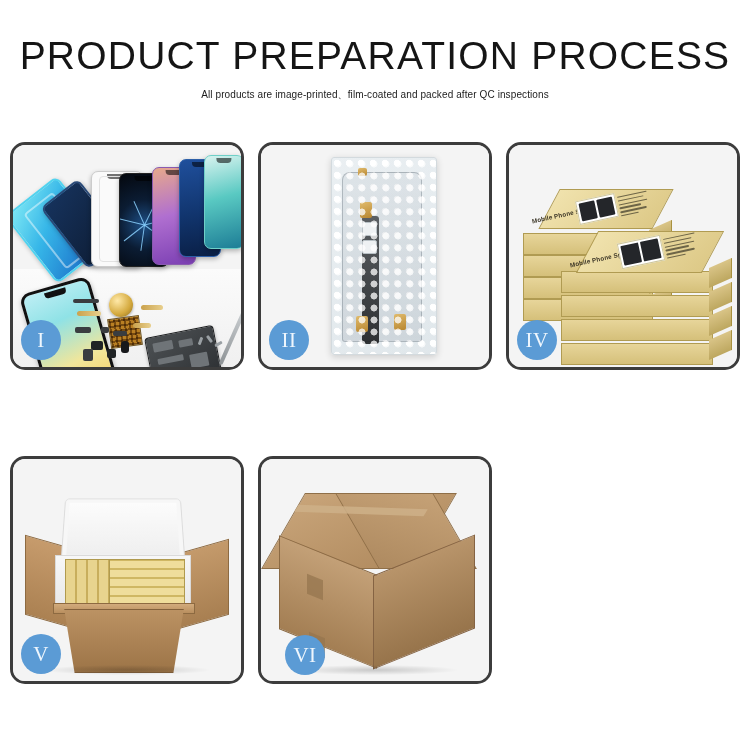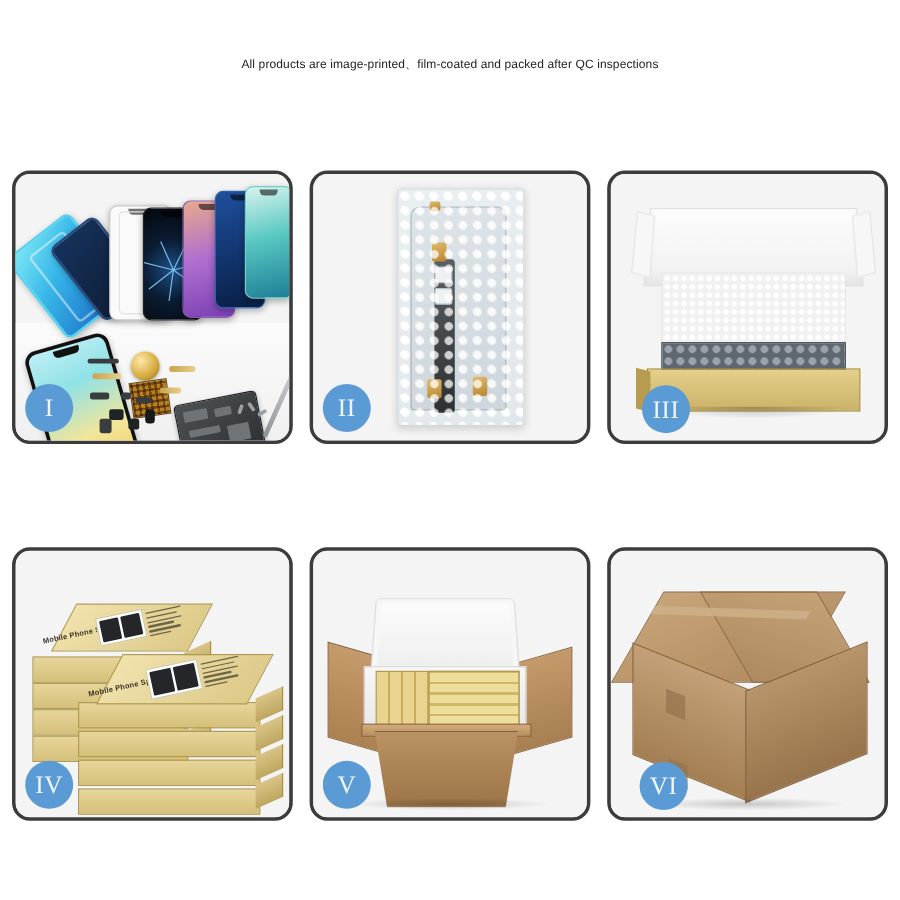--- a/index.html
+++ b/index.html
@@ -402,20 +402,21 @@
 
   .shadow-soft{
     position:absolute; left:14%; bottom:6px; width:72%; height:10px;
     background: radial-gradient(ellipse at 50% 50%, rgba(0,0,0,.18), rgba(0,0,0,0) 72%);
   }
 </style>
 </head>
 <body>
 
 <div class="header">
+  <div class="title">PRODUCT PREPARATION PROCESS</div>
   <div class="subtitle">All products are image-printed、film-coated and packed after QC inspections</div>
 </div>
 
 <div class="grid">
 
   <div class="panel">
     <div class="panel-stage">
       <div class="p1-ground"></div>
 
       <div class="scr scr-blue"></div>
@@ -494,30 +495,20 @@
         <div class="bag-gold" style="left:28px; top:44px;"></div>
         <div class="bag-gold" style="left:24px; top:158px;"></div>
         <div class="bag-gold" style="left:62px; top:156px;"></div>
         <div class="bag-gold" style="left:26px; top:10px; width:9px; height:8px;"></div>
         <div class="bubble-overlay"></div>
       </div>
       <div class="badge b2">II</div>
     </div>
   </div>
 
-  <div class="panel">
-    <div class="panel-stage">
-      <div class="p3-lid"></div>
-      <div class="p3-foam"></div>
-      <div class="p3-bubble"></div>
-      <div class="p3-box"></div>
-      <div class="p3-shadow"></div>
-      <div class="badge b3">III</div>
-    </div>
-  </div>
 
   <div class="panel">
     <div class="panel-stage">
       <div class="stack">
 
         <div class="sbox" style="left:0;   top:62px;">
             <span class="side"></span>
           </div>
         <div class="sbox" style="left:0;   top:84px;">
             <span class="side"></span>

